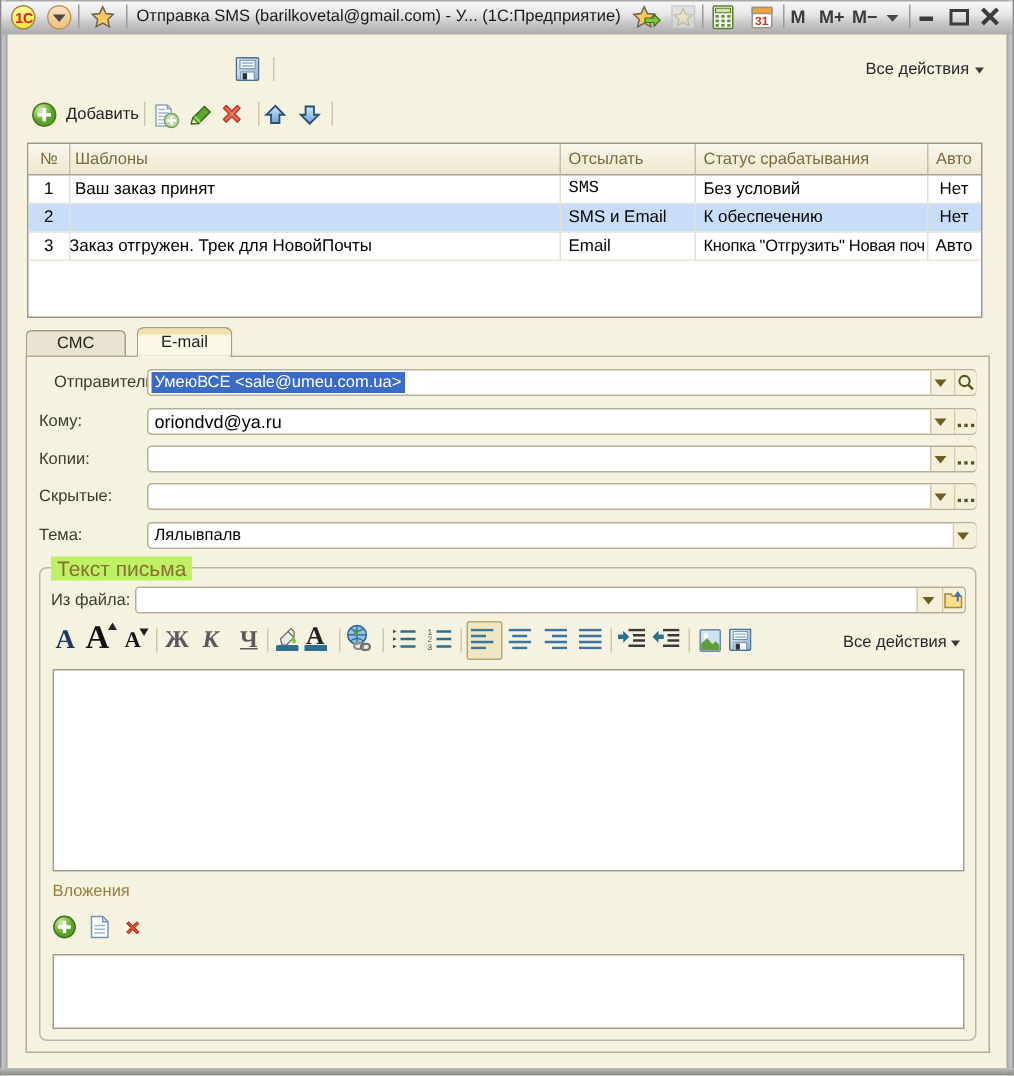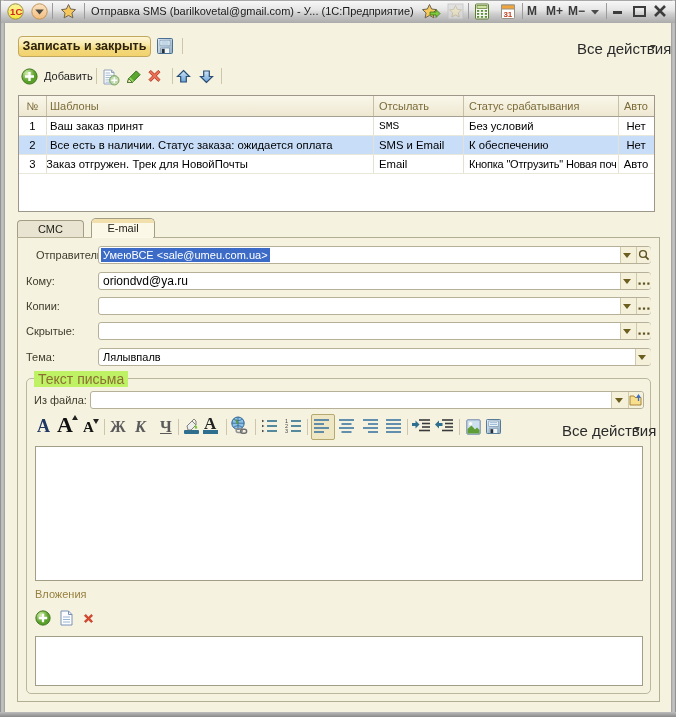--- a/index.html
+++ b/index.html
@@ -11,21 +11,21 @@
   #frameL{position:absolute;left:0;top:0;width:5px;height:717px;background:linear-gradient(90deg,#7d7d7d 0%,#c6c6c6 35%,#b9b9b9 70%,#9a9a9a 100%);}
   #frameR{position:absolute;right:0;top:0;width:5px;height:717px;background:linear-gradient(90deg,#9a9a9a 0%,#b9b9b9 30%,#c6c6c6 65%,#7d7d7d 100%);}
   #frameB{position:absolute;left:0;top:712px;width:676px;height:5px;background:linear-gradient(#bdbdbd,#898989);}
   #content{position:absolute;left:5px;top:23px;width:666px;height:689px;background:#f5f2e0;}
   .tsep{position:absolute;top:3px;width:1px;height:16px;background:#9b9b9b;}
   
   #btnSave{position:absolute;left:18px;top:36px;width:131px;height:19px;border:1px solid #c2a75e;border-radius:4px;
     background:linear-gradient(#fdf5d7,#f9e9a8 40%,#f3d97e 60%,#f2d26c);
     font-size:12.5px;font-weight:bold;color:#2b2210;text-align:center;line-height:19px;}
   .toolsep{position:absolute;width:1px;height:16px;background:#cdc6aa;}
-  .alltxt{position:absolute;font-size:15px;color:#2a2a2a;}
+  .alltxt{position:absolute;font-size:11px;color:#2a2a2a;}
   
   #tbl{position:absolute;left:18px;top:95px;width:635px;height:115px;background:#fff;border:1px solid #9c978a;}
   #tblhdr{position:absolute;left:0;top:0;width:635px;height:20px;background:linear-gradient(#faf7ea,#eee8d1);border-bottom:1px solid #a5a093;}
   .hc{position:absolute;top:0;height:20px;font-size:11px;color:#7b6b38;line-height:20px;overflow:hidden;white-space:nowrap;}
   .hsep{position:absolute;top:0;width:1px;height:20px;background:#c6c1a6;}
   .row{position:absolute;left:0;width:635px;height:19px;font-size:11.3px;color:#000;line-height:18px;white-space:nowrap;border-bottom:0;}
   .rline{position:absolute;left:0;width:635px;height:1px;background:#e9e6da;}
   .cell{position:absolute;top:0;height:19px;overflow:hidden;}
   .vline{position:absolute;top:0;width:1px;height:19px;background:#e4e1d2;}
   
@@ -119,21 +119,20 @@
       <path d="M1 1 L9 1 L5 5.5 Z" fill="#4a4a4a"></path>
     </svg>
   <div class="tsep" style="left:606px"></div>
 
   <div class="abs" style="left:613px;top:11px;width:9px;height:3px;background:#3c3c3c;"></div>
   <div class="abs" style="left:633px;top:6px;width:9px;height:7px;border:2px solid #3c3c3c;"></div>
   <svg class="abs" style="left:654px;top:5px" width="12" height="12" viewBox="0 0 12 12">
     <path d="M1 1 L11 11 M11 1 L1 11" stroke="#3c3c3c" stroke-width="2.6"></path>
   </svg>
 
-  <div id="btnSave">Записать и закрыть</div>
 
   <svg class="abs" style="left:157px;top:38px" width="16" height="16" viewBox="0 0 16 16">
     <defs>
         <linearGradient id="fd1" x1="0" y1="0" x2="1" y2="1">
           <stop offset="0%" stop-color="#e3edf6"></stop>
           <stop offset="100%" stop-color="#93adc4"></stop>
         </linearGradient>
       </defs>
     <rect x="0.5" y="0.5" width="15" height="15" rx="1" fill="url(#fd1)" stroke="#49708f"></rect>
     <rect x="3" y="2.2" width="10" height="5.6" fill="#fdfdfd" stroke="#6d90ad" stroke-width="0.7"></rect>
@@ -223,21 +222,20 @@
       <div class="cell" style="left:360px;width:82px;font-family:Liberation Mono, monospace;">SMS</div>
       <div class="cell" style="left:450px;width:147px;">Без условий</div>
       <div class="cell" style="left:599px;width:36px;text-align:center;">Нет</div>
       <div class="vline" style="left:27px"></div>
         <div class="vline" style="left:354px"></div>
         <div class="vline" style="left:444px"></div>
         <div class="vline" style="left:599px"></div>
     </div>
     <div class="row" style="top:40px;background:#c8ddf8;">
       <div class="cell" style="left:0;width:27px;text-align:center;">2</div>
-      <div class="cell" style="left:31px;width:320px;">Все есть в наличии. Статус заказа: ожидается оплата</div>
       <div class="cell" style="left:360px;width:82px;">SMS и Email</div>
       <div class="cell" style="left:450px;width:147px;">К обеспечению</div>
       <div class="cell" style="left:599px;width:36px;text-align:center;">Нет</div>
       <div class="vline" style="left:27px"></div>
         <div class="vline" style="left:354px"></div>
         <div class="vline" style="left:444px"></div>
         <div class="vline" style="left:599px"></div>
     </div>
     <div class="row" style="top:59px;">
       <div class="cell" style="left:0;width:27px;text-align:center;">3</div>

